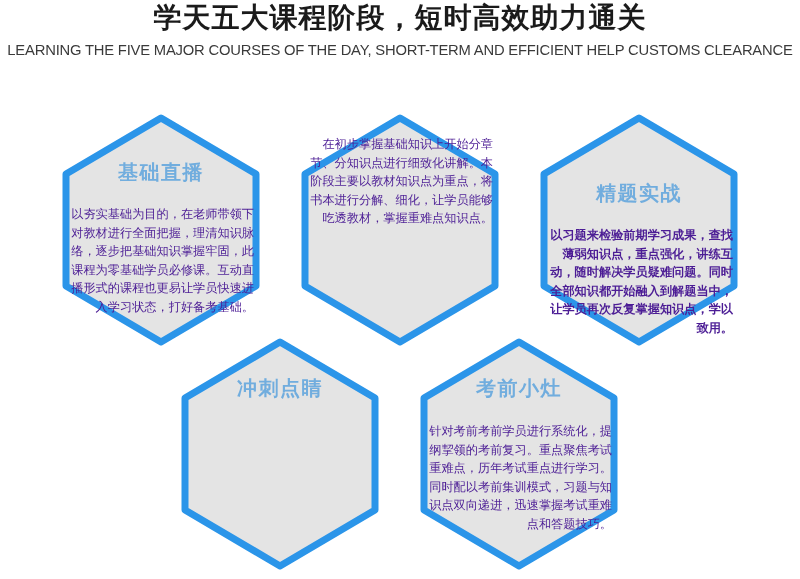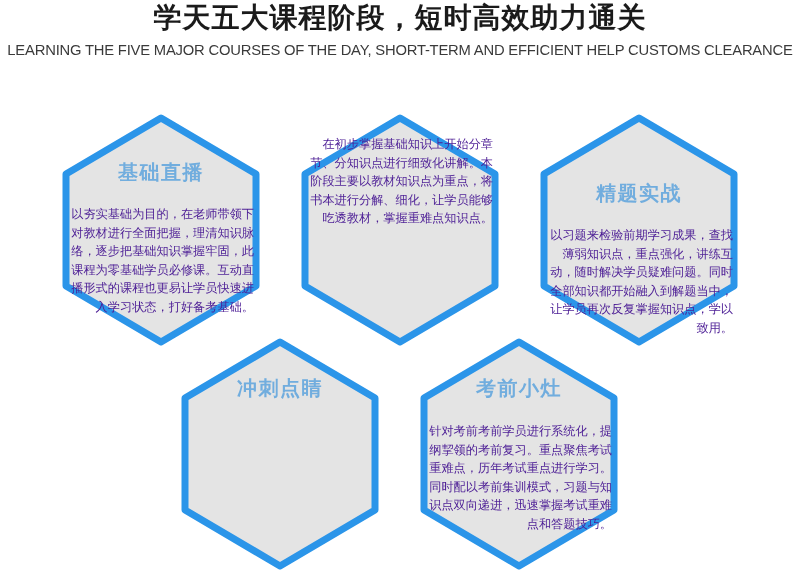--- a/index.html
+++ b/index.html
@@ -111,21 +111,21 @@
   #hex-5 { left: 408px; top: 336px; text-decoration: underline; }
 
   
   #hex-1 .hex-title { margin-top: 50px; }
   #hex-1 .hex-desc  { margin-top: 23px; width: 186px; }
 
   #hex-2 .hex-title { margin-top: 50px; }
   #hex-2 .hex-desc  { margin-top: 23px; width: 186px; }
 
   #hex-3 .hex-title { margin-top: 71px; }
-  #hex-3 .hex-desc  { margin-top: 23px; width: 188px; }
+  #hex-3 .hex-desc  { margin-top: 23px; width: 188px; font-weight: bold; }
 
   #hex-4 .hex-title { margin-top: 42px; }
   #hex-4 .hex-desc  { margin-top: 24px; width: 186px; }
 
   #hex-5 .hex-title { margin-top: 42px; }
   #hex-5 .hex-desc  { margin-top: 24px; width: 186px; }
 </style>
 </head>
 <body>
 

